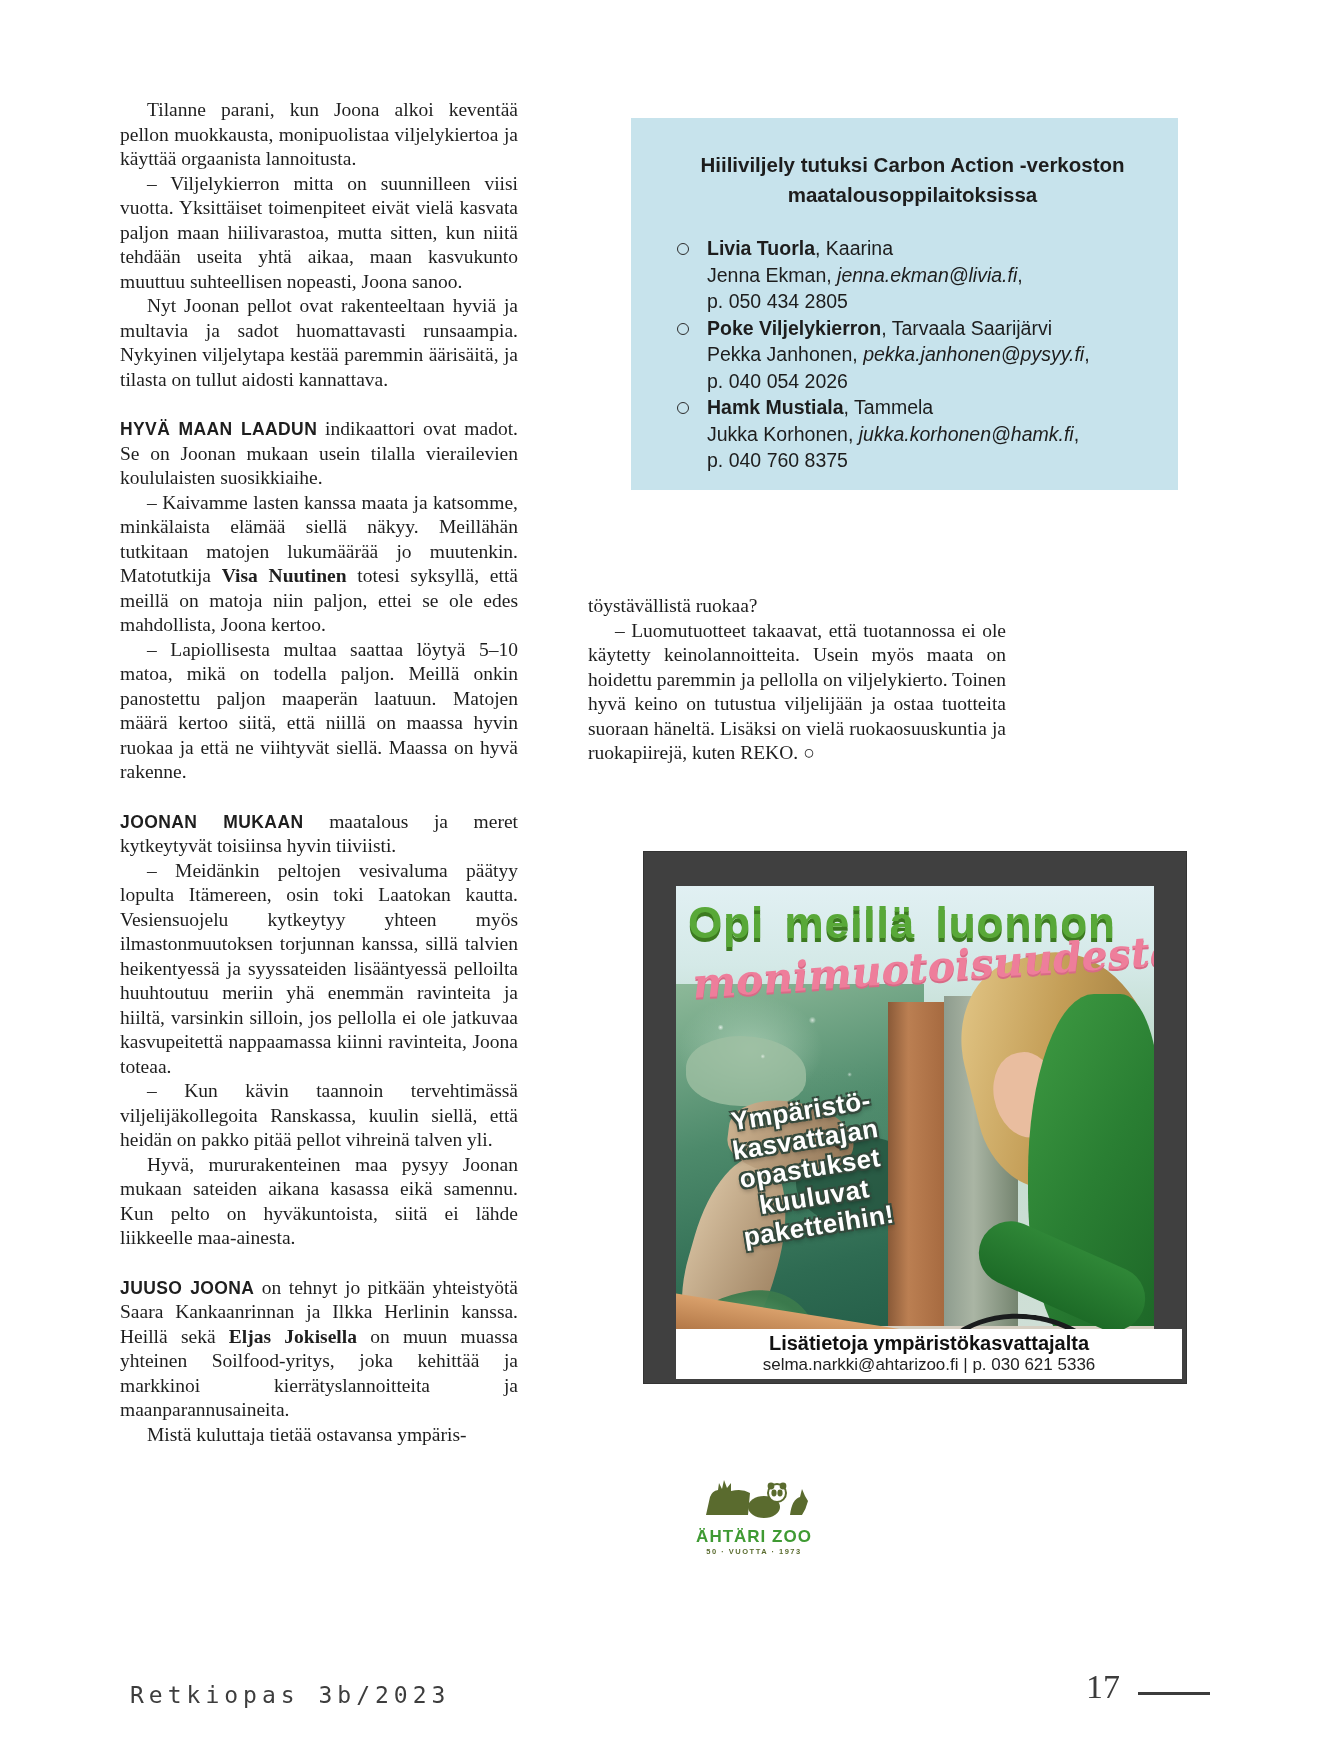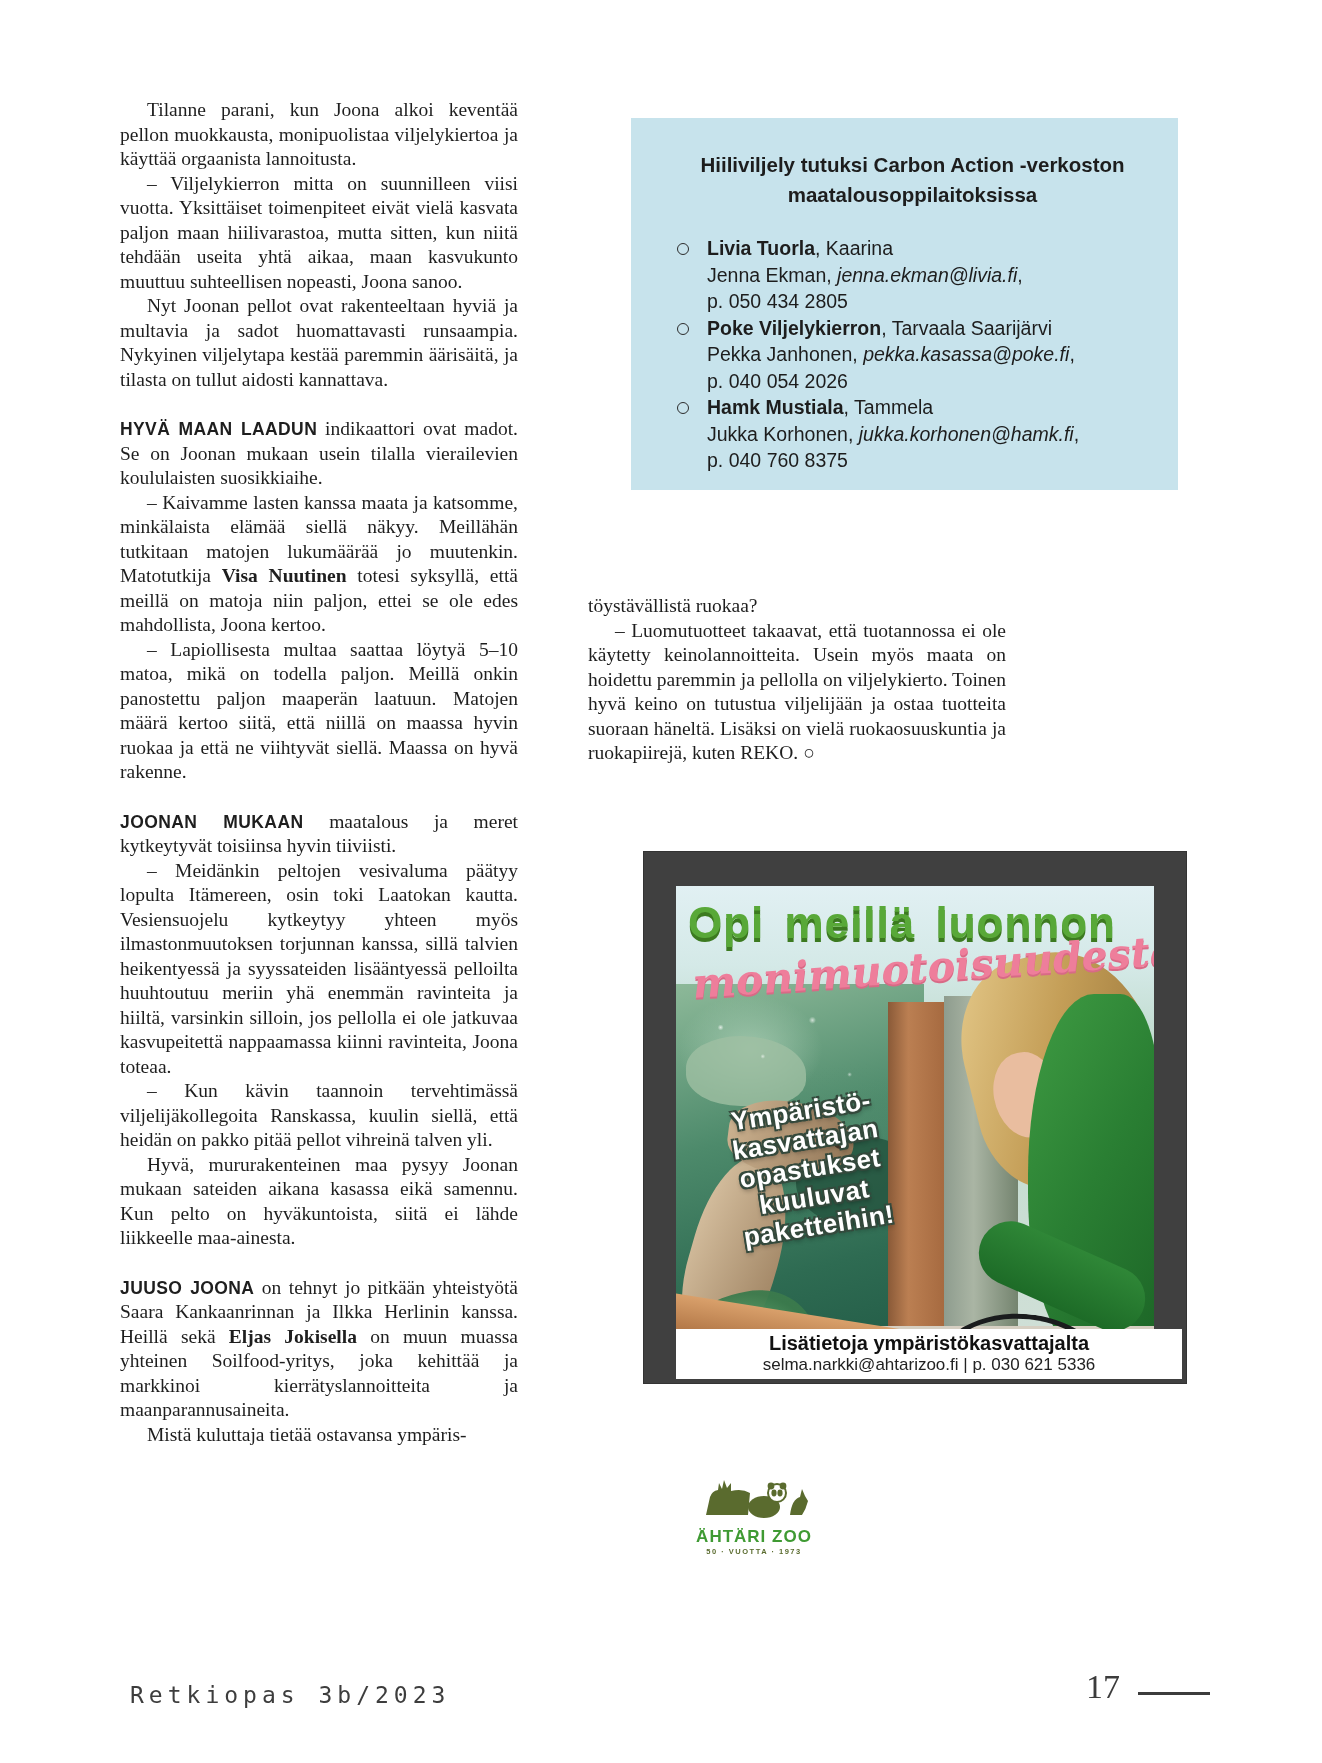--- a/index.html
+++ b/index.html
@@ -155,21 +155,21 @@
           <div class="ib-lines">
             <div><span class="ib-name">Livia Tuorla</span>, Kaarina</div>
             <div>Jenna Ekman, <span class="ib-email">jenna.ekman@livia.fi</span>,</div>
             <div>p. 050 434 2805</div>
           </div>
         </div>
         <div class="ib-item">
           <span class="ib-bullet"></span>
           <div class="ib-lines">
             <div><span class="ib-name">Poke Viljelykierron</span>, Tarvaala Saarijärvi</div>
-            <div>Pekka Janhonen, <span class="ib-email">pekka.kasassa@poke.fi</span>,</div>
+            <div>Pekka Janhonen, <span class="ib-email">pekka.janhonen@pysyy.fi</span>,</div>
             <div>p. 040 054 2026</div>
           </div>
         </div>
         <div class="ib-item">
           <span class="ib-bullet"></span>
           <div class="ib-lines">
             <div><span class="ib-name">Hamk Mustiala</span>, Tammela</div>
             <div>Jukka Korhonen, <span class="ib-email">jukka.korhonen@hamk.fi</span>,</div>
             <div>p. 040 760 8375</div>
           </div>

